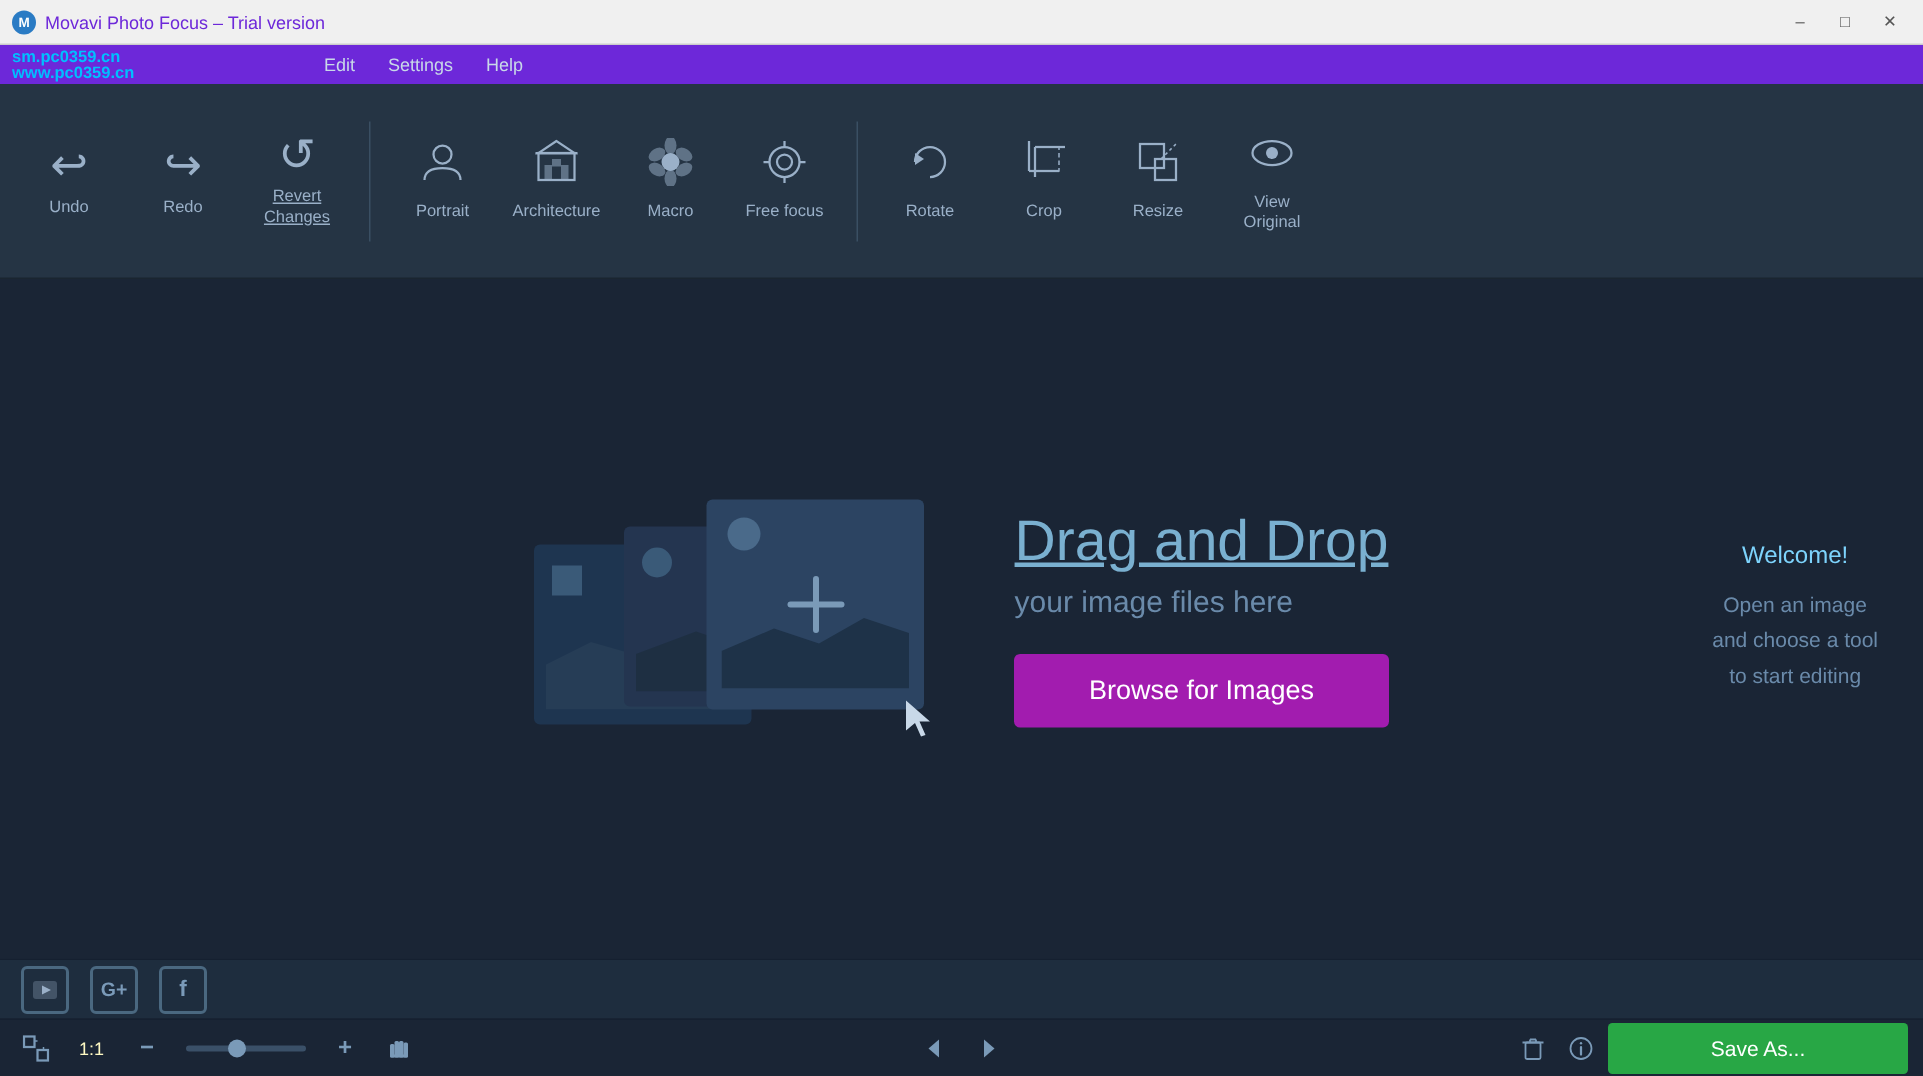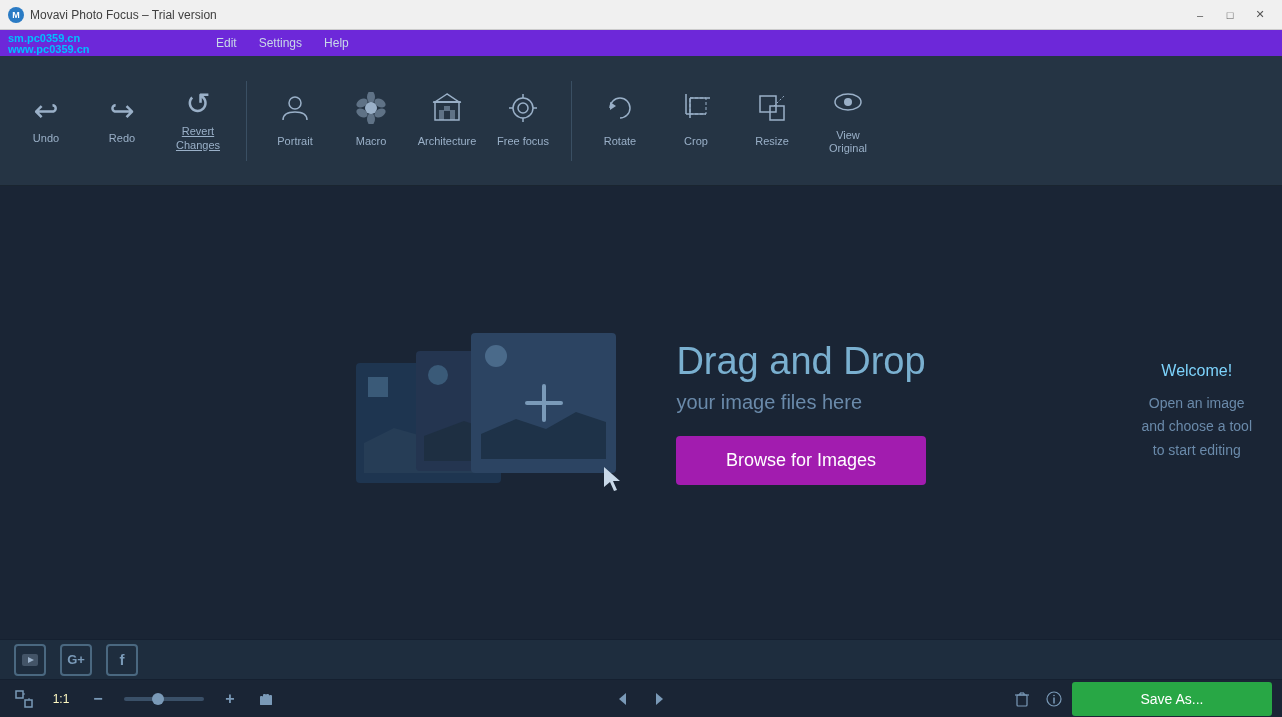--- a/index.html
+++ b/index.html
@@ -31,21 +31,21 @@
     #app-icon {
       width: 16px;
       height: 16px;
       background: #2a7bc4;
       border-radius: 50%;
       display: flex; align-items: center; justify-content: center;
       font-size: 9px; color: white; font-weight: bold;
     }
     #title-text {
       font-size: 12px;
-      color: #404040;
+      color: #6d28d9;
       text-align: center;
     }
     #window-controls {
       display: flex;
       gap: 2px;
     }
     .win-btn {
       width: 28px;
       height: 20px;
       background: transparent;
@@ -148,20 +148,21 @@
 
     #drop-text {
       display: flex;
       flex-direction: column;
       gap: 8px;
     }
     #drag-drop-title {
       font-size: 38px;
       font-weight: 300;
       color: #8ab8d8;
+      text-decoration: underline;
     }
     #drag-drop-subtitle {
       font-size: 20px;
       color: #6a8aaa;
       font-weight: 300;
     }
     #browse-btn {
       margin-top: 10px;
       padding: 14px 40px;
       background: #28a745;
@@ -345,43 +346,43 @@
       <svg width="32" height="32" viewBox="0 0 32 32" fill="none">
         <circle cx="16" cy="11" r="6" stroke="#9ab0c8" stroke-width="1.5" fill="none"></circle>
         <path d="M4 28 Q4 20 16 20 Q28 20 28 28" stroke="#9ab0c8" stroke-width="1.5" fill="none"></path>
       </svg>
     </span>
     <span class="toolbar-label">Portrait</span>
   </div>
   <div class="toolbar-btn">
     <span class="toolbar-icon">
       <svg width="32" height="32" viewBox="0 0 32 32" fill="none">
+        <rect x="4" y="10" width="24" height="18" stroke="#9ab0c8" stroke-width="1.5" fill="none"></rect>
+        <rect x="8" y="18" width="5" height="10" fill="#9ab0c8" opacity="0.5"></rect>
+        <rect x="19" y="18" width="5" height="10" fill="#9ab0c8" opacity="0.5"></rect>
+        <rect x="13" y="14" width="6" height="5" fill="#9ab0c8" opacity="0.5"></rect>
+        <line x1="2" y1="10" x2="30" y2="10" stroke="#9ab0c8" stroke-width="1.5"></line>
+        <polygon points="16,2 4,10 28,10" stroke="#9ab0c8" stroke-width="1.5" fill="none"></polygon>
+      </svg>
+    </span>
+    <span class="toolbar-label">Architecture</span>
+  </div>
+  <div class="toolbar-btn">
+    <span class="toolbar-icon">
+      <svg width="32" height="32" viewBox="0 0 32 32" fill="none">
         <circle cx="16" cy="16" r="6" fill="#9ab0c8"></circle>
         <ellipse cx="16" cy="5" rx="4" ry="6" fill="#9ab0c8" opacity="0.5"></ellipse>
         <ellipse cx="25" cy="11" rx="6" ry="4" fill="#9ab0c8" opacity="0.5" transform="rotate(30 25 11)"></ellipse>
         <ellipse cx="25" cy="21" rx="6" ry="4" fill="#9ab0c8" opacity="0.5" transform="rotate(-30 25 21)"></ellipse>
         <ellipse cx="16" cy="27" rx="4" ry="6" fill="#9ab0c8" opacity="0.5"></ellipse>
         <ellipse cx="7" cy="21" rx="6" ry="4" fill="#9ab0c8" opacity="0.5" transform="rotate(30 7 21)"></ellipse>
         <ellipse cx="7" cy="11" rx="6" ry="4" fill="#9ab0c8" opacity="0.5" transform="rotate(-30 7 11)"></ellipse>
       </svg>
     </span>
     <span class="toolbar-label">Macro</span>
-  </div>
-  <div class="toolbar-btn">
-    <span class="toolbar-icon">
-      <svg width="32" height="32" viewBox="0 0 32 32" fill="none">
-        <rect x="4" y="10" width="24" height="18" stroke="#9ab0c8" stroke-width="1.5" fill="none"></rect>
-        <rect x="8" y="18" width="5" height="10" fill="#9ab0c8" opacity="0.5"></rect>
-        <rect x="19" y="18" width="5" height="10" fill="#9ab0c8" opacity="0.5"></rect>
-        <rect x="13" y="14" width="6" height="5" fill="#9ab0c8" opacity="0.5"></rect>
-        <line x1="2" y1="10" x2="30" y2="10" stroke="#9ab0c8" stroke-width="1.5"></line>
-        <polygon points="16,2 4,10 28,10" stroke="#9ab0c8" stroke-width="1.5" fill="none"></polygon>
-      </svg>
-    </span>
-    <span class="toolbar-label">Architecture</span>
   </div>
   <div class="toolbar-btn">
     <span class="toolbar-icon">
       <svg width="32" height="32" viewBox="0 0 32 32" fill="none">
         <circle cx="16" cy="16" r="10" stroke="#9ab0c8" stroke-width="1.5" fill="none"></circle>
         <circle cx="16" cy="16" r="5" stroke="#9ab0c8" stroke-width="1.5" fill="none"></circle>
         <line x1="16" y1="2" x2="16" y2="6" stroke="#9ab0c8" stroke-width="1.5"></line>
         <line x1="16" y1="26" x2="16" y2="30" stroke="#9ab0c8" stroke-width="1.5"></line>
         <line x1="2" y1="16" x2="6" y2="16" stroke="#9ab0c8" stroke-width="1.5"></line>
         <line x1="26" y1="16" x2="30" y2="16" stroke="#9ab0c8" stroke-width="1.5"></line>

